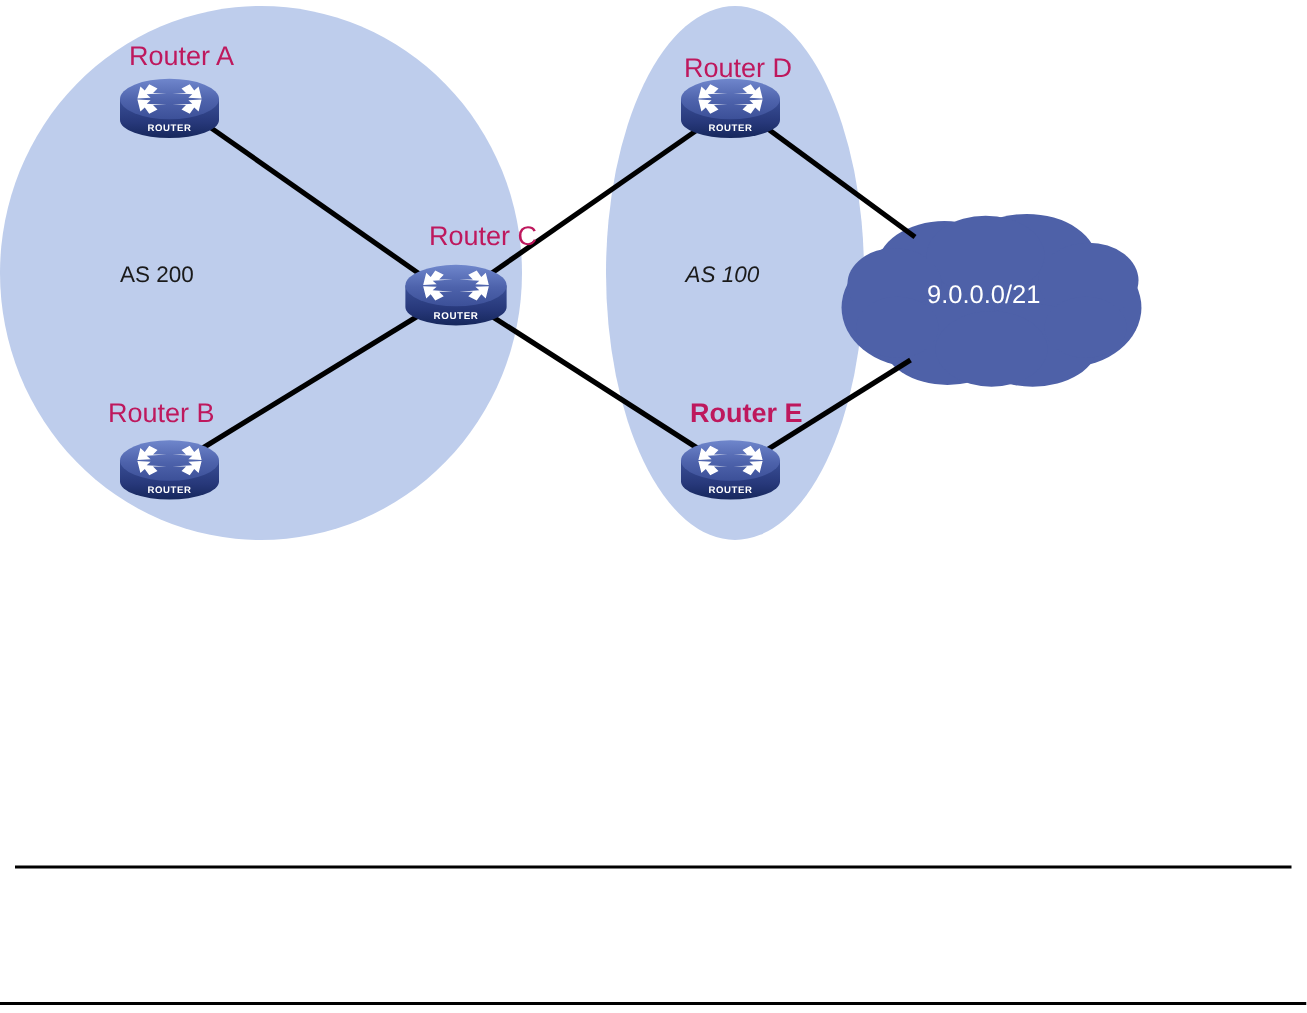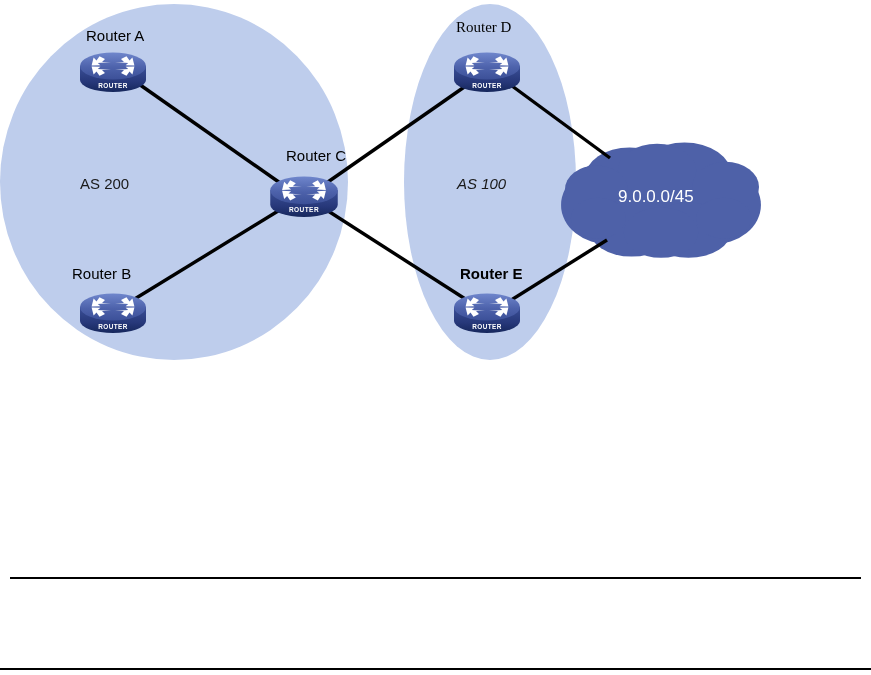--- a/index.html
+++ b/index.html
@@ -18,22 +18,22 @@
   #canvas {
     position: absolute;
     left: 0;
     top: 0;
     width: 871px;
     height: 675px;
   }
   .node-label {
     position: absolute;
     font-family: "Liberation Sans", sans-serif;
-    font-size: 15px;
-    color: #000000;
+    font-size: 18px;
+    color: #be185d;
     white-space: nowrap;
     line-height: 1;
   }
   .as-label {
     position: absolute;
     font-family: "Liberation Sans", sans-serif;
     font-size: 15px;
     color: #1a1a1a;
     white-space: nowrap;
     line-height: 1;
@@ -133,16 +133,16 @@
       <rect x="0" y="668" width="871" height="2" fill="#000000"></rect>
     </g>
 </svg>
 
 <div id="labels-layer">
     <div class="as-label" style="left: 80px; top: 176px;">AS 200</div>
     <div class="as-label" style="left: 457px; top: 176px; font-style: italic;">AS 100</div>
     <div class="node-label" style="left: 86px; top: 28px;">Router A</div>
     <div class="node-label" style="left: 72px; top: 266px;">Router B</div>
     <div class="node-label" style="left: 286px; top: 148px;">Router C</div>
-    <div class="node-label" style="left: 456px; top: 20px; font-family: Liberation Serif, serif;">Router D</div>
+    <div class="node-label" style="left: 456px; top: 36px;">Router D</div>
     <div class="node-label" style="left: 460px; top: 266px; font-weight: bold;">Router E</div>
-    <div class="cloud-label" style="left: 618px; top: 188px;">9.0.0.0/45</div>
+    <div class="cloud-label" style="left: 618px; top: 188px;">9.0.0.0/21</div>
   </div>
 
 </body></html>

